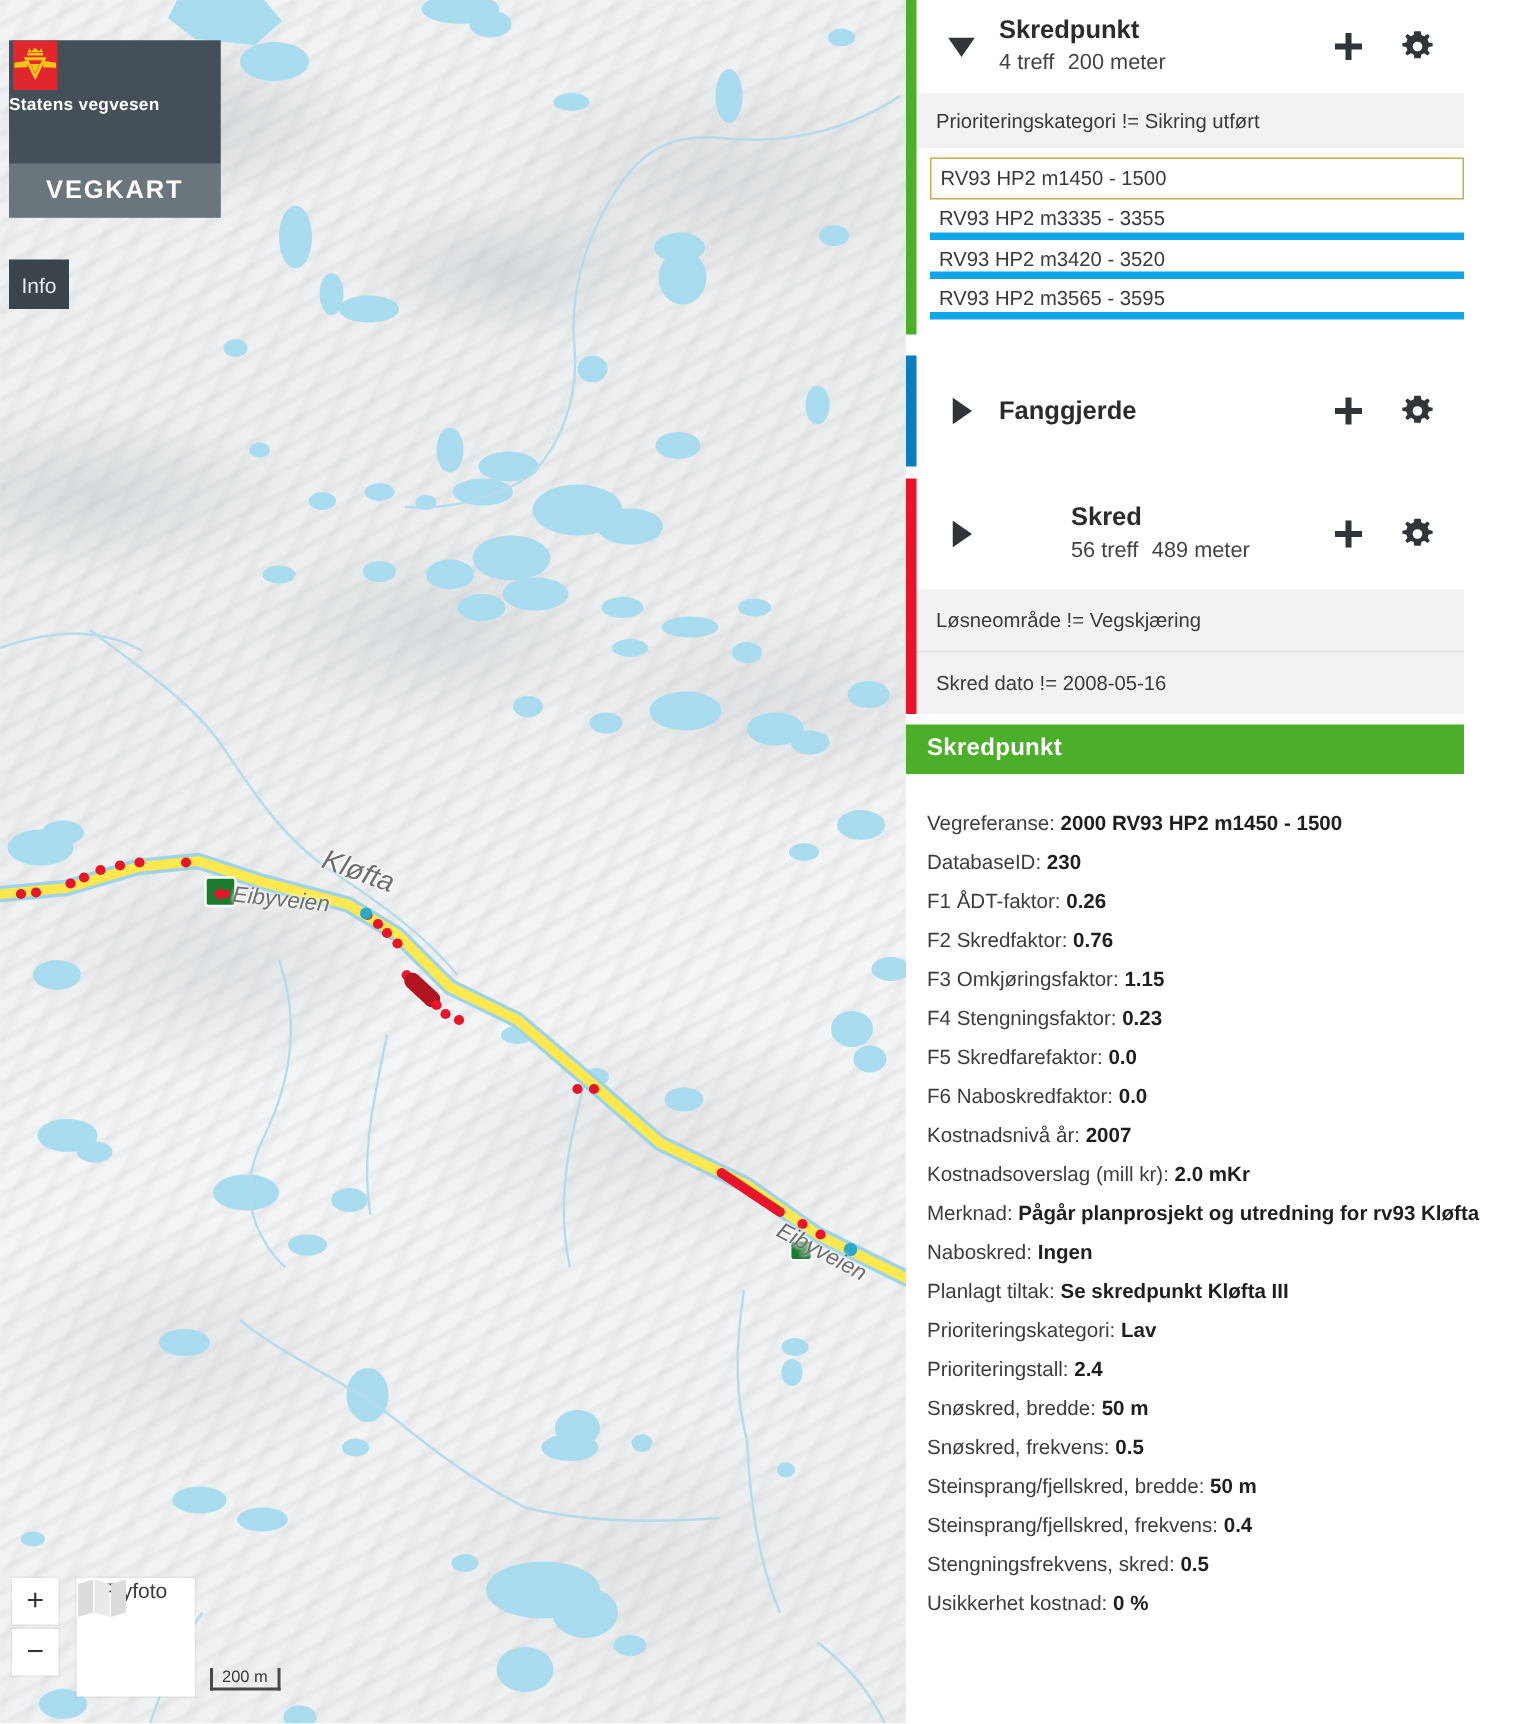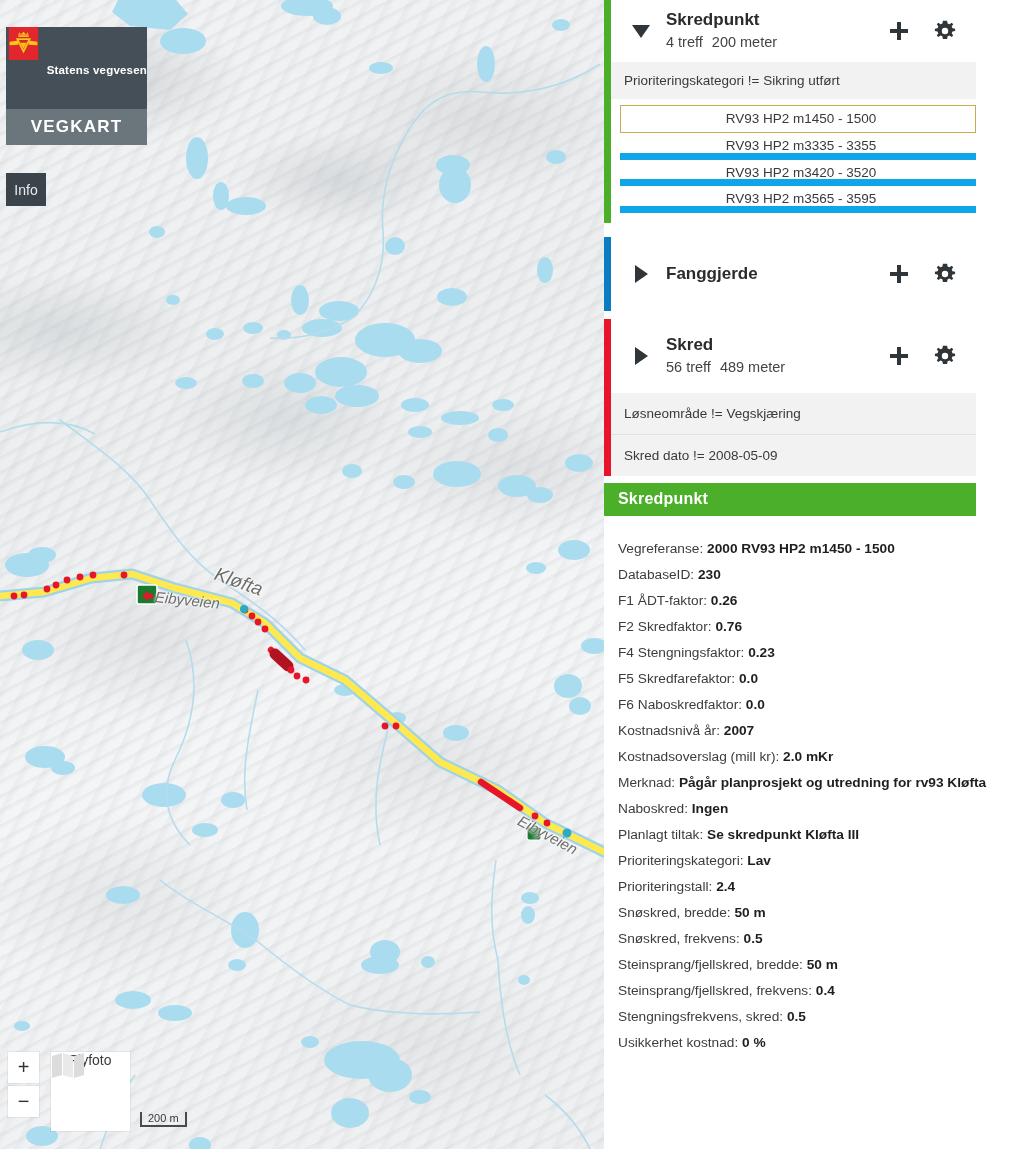--- a/index.html
+++ b/index.html
@@ -58,21 +58,21 @@
   
   #logo-box {
     position: absolute; left: 6px; top: 27px;
     width: 141px; height: 118px;
     background: #4a545c;
     z-index: 30;
   }
   #logo-top {
     height: 82px; background: #454f57;
     display: flex; flex-direction: column;
-    align-items: flex-end; justify-content: center;
+    align-items: flex-start; justify-content: center;
   }
   #emblem { width: 35px; height: 33px; }
   #logo-word {
     font-size: 11.5px; font-weight: bold; color: #ffffff;
     margin-top: 4px; letter-spacing: .2px;
   }
   #logo-bottom {
     height: 36px; background: #6b757c;
     display: flex; align-items: center; justify-content: center;
   }
@@ -153,26 +153,26 @@
   }
 
   .filter-zone { background: #f2f2f2; }
   .filter-row {
     padding: 11px 17px 11px 20px;
     font-size: 13.5px; color: #3a3a3a;
     border-top: 1px solid #e2e2e2;
   }
   .filter-row:first-child { border-top: none; }
 
-  .results { background: #fff; padding: 6px 0 10px 16px; text-align: center; }
+  .results { background: #fff; padding: 6px 0 10px 16px; }
   .result-item {
     height: 26.5px; line-height: 26.5px;
     padding-left: 6px;
     font-size: 13.5px; color: #3a3a3a;
-    border-bottom: 7px solid #0ea5e9;
+    border-bottom: 5px solid #0ea5e9;
     cursor: pointer;
   }
   .result-item.selected {
     border: 1px solid #c9ab52;
     height: 28px; line-height: 26px;
   }
 
   .spacer-map { height: 14px; background: transparent; }
 
   .detail-head {
@@ -462,21 +462,21 @@
             </svg>
           </div>
         </div>
       </div>
     </div>
 
     <div class="spacer-map" style="height:8px;"></div>
 
     <div class="card">
       <div class="accent" style="background:#e8152a;"></div>
-      <div class="obj-head" style="min-height:74px;">
+      <div class="obj-head" style="min-height:74px;gap:48px;">
         <div class="caret">
           <svg width="13" height="18" viewBox="0 0 13 18">
               <path d="M0 0 L13 9 L0 18 Z" fill="#2f3538"></path>
             </svg>
         </div>
         <div class="obj-titles">
           <div class="obj-title">Skred</div>
           <div class="obj-sub">
             <span>56 treff</span><span class="gap"></span><span>489 meter</span>
           </div>
@@ -491,35 +491,36 @@
             <svg width="22" height="22" viewBox="0 0 22 22">
               <path d="M11 0.8 l2.1 0 0.5 2.6 1.9 0.8 2.2-1.5 1.5 1.5 -1.5 2.2 0.8 1.9 2.6 0.5 0 2.1 -2.6 0.5 -0.8 1.9 1.5 2.2 -1.5 1.5 -2.2-1.5 -1.9 0.8 -0.5 2.6 -2.1 0 -2.1 0 -0.5-2.6 -1.9-0.8 -2.2 1.5 -1.5-1.5 1.5-2.2 -0.8-1.9 -2.6-0.5 0-2.1 2.6-0.5 0.8-1.9 -1.5-2.2 1.5-1.5 2.2 1.5 1.9-0.8 0.5-2.6 z" fill="#2f3538"></path>
               <circle cx="11" cy="11" r="3.2" fill="#ffffff"></circle>
             </svg>
           </div>
         </div>
       </div>
 
       <div class="filter-zone">
         <div class="filter-row" style="padding-top:13px;padding-bottom:13px;">Løsneområde != Vegskjæring</div>
-        <div class="filter-row" style="padding-top:13px;padding-bottom:13px;">Skred dato != 2008-05-09</div>
+        <div class="filter-row" style="padding-top:13px;padding-bottom:13px;">Skred dato != 2008-05-16</div>
       </div>
     </div>
 
     <div class="spacer-map" style="height:7px;"></div>
 
     <div>
       <div class="detail-head">
         <span>Skredpunkt</span>
       </div>
       <div class="detail-body">
         <div class="detail-row"><span>Vegreferanse:</span> <b>2000 RV93 HP2 m1450 - 1500</b></div>
         <div class="detail-row"><span>DatabaseID:</span> <b>230</b></div>
         <div class="detail-row"><span>F1 ÅDT-faktor:</span> <b>0.26</b></div>
         <div class="detail-row"><span>F2 Skredfaktor:</span> <b>0.76</b></div>
+        <div class="detail-row"><span>F3 Omkjøringsfaktor:</span> <b>1.15</b></div>
         <div class="detail-row"><span>F4 Stengningsfaktor:</span> <b>0.23</b></div>
         <div class="detail-row"><span>F5 Skredfarefaktor:</span> <b>0.0</b></div>
         <div class="detail-row"><span>F6 Naboskredfaktor:</span> <b>0.0</b></div>
         <div class="detail-row"><span>Kostnadsnivå år:</span> <b>2007</b></div>
         <div class="detail-row"><span>Kostnadsoverslag (mill kr):</span> <b>2.0 mKr</b></div>
         <div class="detail-row"><span>Merknad:</span> <b>Pågår planprosjekt og utredning for rv93 Kløfta</b></div>
         <div class="detail-row"><span>Naboskred:</span> <b>Ingen</b></div>
         <div class="detail-row"><span>Planlagt tiltak:</span> <b>Se skredpunkt Kløfta III</b></div>
         <div class="detail-row"><span>Prioriteringskategori:</span> <b>Lav</b></div>
         <div class="detail-row"><span>Prioriteringstall:</span> <b>2.4</b></div>

